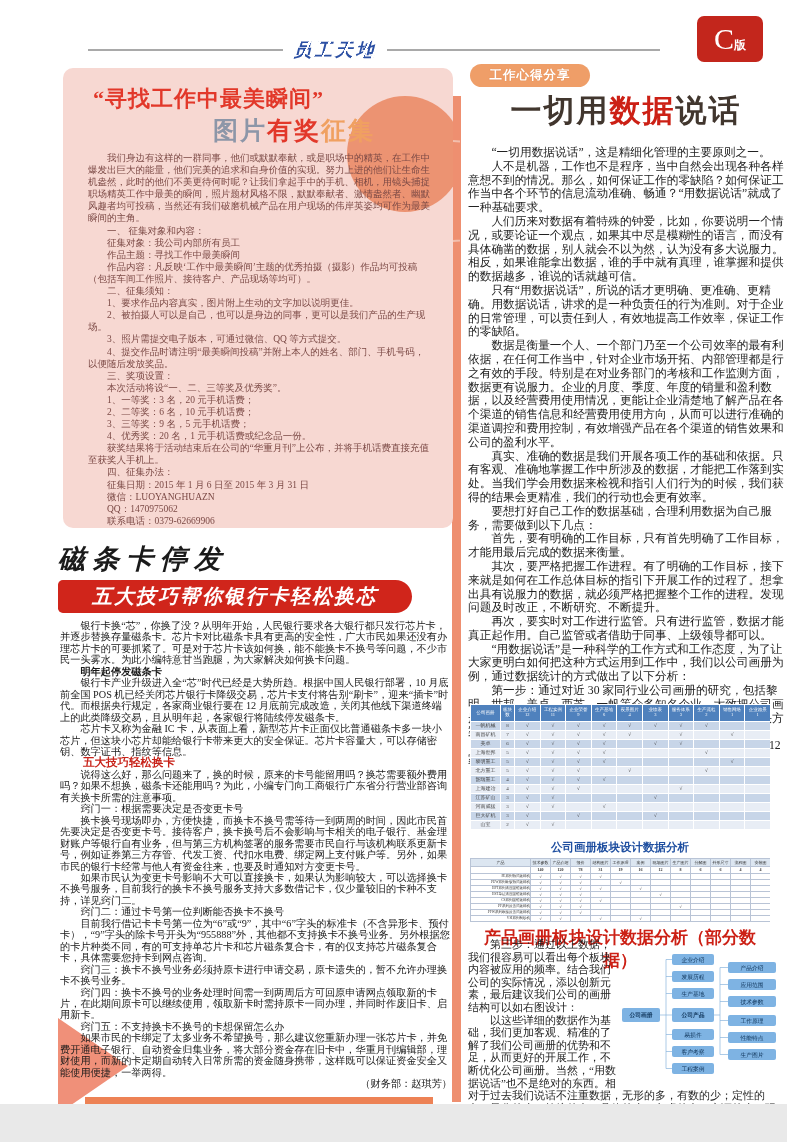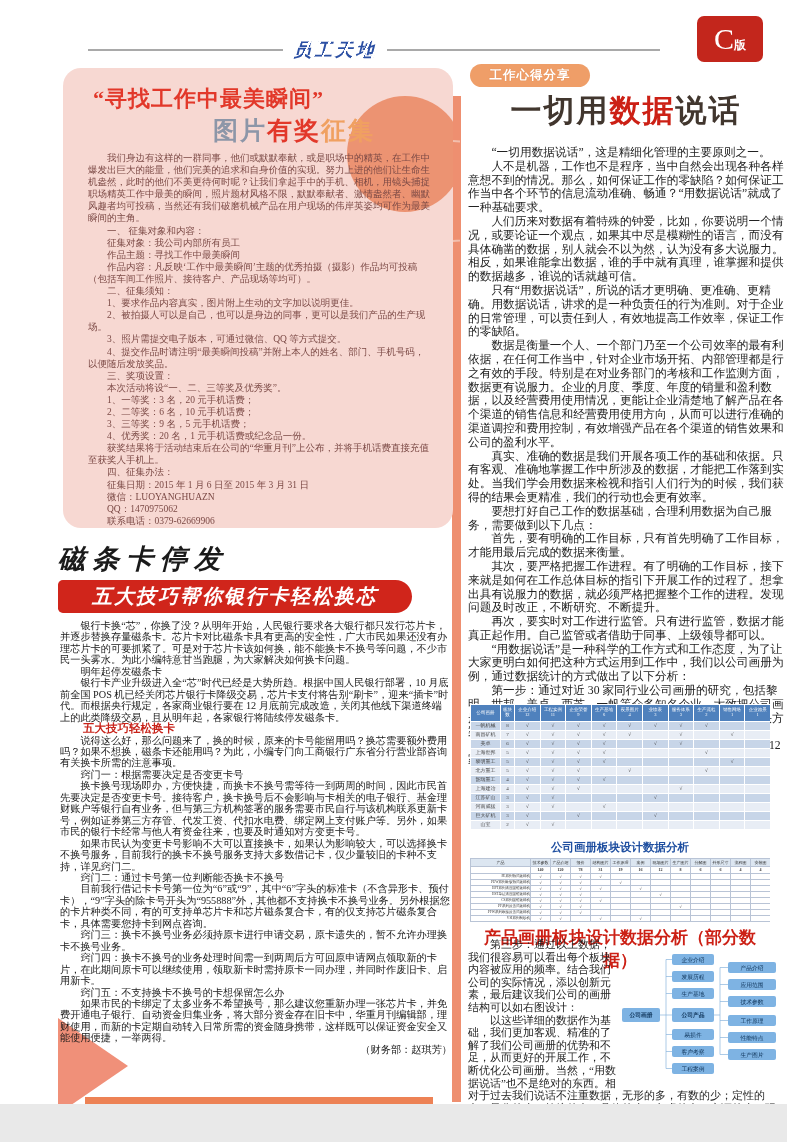--- a/index.html
+++ b/index.html
@@ -15,36 +15,36 @@
            background:repeating-linear-gradient(115deg,rgba(255,255,255,0) 0 7px,#fff 7px 9px);}
   .header-title{position:absolute;left:283px;top:38px;font-size:18px;background:#fff;padding:0 10px;}
   .footer-title{position:absolute;left:552px;top:1106px;font-size:17px;background:#fff;padding:0 8px;}
   .edition-tab{position:absolute;left:697px;top:16px;width:66px;height:46px;background:#c3261c;
            border-radius:7px;color:#fff;text-align:center;line-height:46px;}
   .edition-tab .big{font-size:30px;font-family:"Liberation Serif",serif;}
   .edition-tab .small{font-size:12px;font-weight:bold;}
 
   
   .pink-box{position:absolute;left:63px;top:68px;width:390px;height:460px;background:#f7d8d2;
-            border-radius:18px;overflow:hidden;z-index:2;}
+            border-radius:10px;overflow:hidden;z-index:2;}
   .pink-circle{position:absolute;right:-10px;top:28px;width:116px;height:116px;border-radius:50%;
             background:#ec9372;}
   .ring-clip{position:absolute;left:402px;top:140px;width:58px;height:112px;overflow:hidden;z-index:1;}
   .ring{width:102px;height:102px;border:2px solid #f2bfae;border-radius:50%;}
   .contest-title1{position:absolute;left:30px;top:16px;font-size:22px;font-weight:bold;
             color:#e2382a;letter-spacing:1px;}
   .contest-title2{position:absolute;left:150px;top:46px;font-size:25px;font-weight:bold;letter-spacing:2px;}
   .contest-title2 .p1{color:#8d96a8;text-align:right;}.contest-title2 .p2{color:#e2382a;}.contest-title2 .p3{color:#f0a061;}
   .contest-body{position:absolute;left:25px;right:22px;top:84px;font-size:9.5px;line-height:12.1px;
             color:#7b4945;}
   .contest-body p{margin:0;}
 
   
   .s-body{text-indent:2em;}
-  .s-head{text-indent:2em;font-weight:normal;}
+  .s-head{text-indent:2em;font-weight:bold;}
   .s-red{text-indent:2em;font-weight:bold;color:#c8231a;font-size:11.5px;}
   .s-right{text-align:right;text-indent:0;}
 
   
   .kicker{position:absolute;left:58px;top:541px;font-size:27px;font-weight:bold;font-style:italic;
           letter-spacing:7px;color:#1a1a1a;z-index:2;}
   .banner{position:absolute;left:58px;top:580px;width:354px;height:33px;background:#d0251b;
           border-radius:5px 17px 17px 5px;color:#fff;font-weight:bold;font-style:italic;
           font-size:20px;text-align:center;line-height:33px;letter-spacing:2px;z-index:2;}
   .bank-body{position:absolute;left:60px;top:620px;width:392px;font-size:10.2px;line-height:11.45px;
@@ -137,20 +137,21 @@
         <p class="para s-right" data-name="paragraph">（华重月刊编辑部）</p>
       </div>
   </div>
 
   <div class="kicker" data-name="bank-article-kicker">磁条卡停发</div>
   <div class="banner" data-name="bank-article-banner">五大技巧帮你银行卡轻松换芯</div>
   <div class="bank-body" data-name="bank-article-body">
       <p class="para s-body" data-name="paragraph">银行卡换“芯”，你换了没？从明年开始，人民银行要求各大银行都只发行芯片卡，并逐步替换存量磁条卡。芯片卡对比磁条卡具有更高的安全性，广大市民如果还没有办理芯片卡的可要抓紧了。可是对于芯片卡该如何换，能不能换卡不换号等问题，不少市民一头雾水。为此小编特意甘当跑腿，为大家解决如何换卡问题。</p>
       <p class="para s-head" data-name="paragraph">明年起停发磁条卡</p>
       <p class="para s-body" data-name="paragraph">银行卡产业升级进入全“芯”时代已经是大势所趋。根据中国人民银行部署，10 月底前全国 POS 机已经关闭芯片银行卡降级交易，芯片卡支付将告别“刷卡”，迎来“插卡”时代。而根据央行规定，各家商业银行要在 12 月底前完成改造，关闭其他线下渠道终端上的此类降级交易，且从明年起，各家银行将陆续停发磁条卡。</p>
+      <p class="para s-body" data-name="paragraph">芯片卡又称为金融 IC 卡，从表面上看，新型芯片卡正面仅比普通磁条卡多一块小芯片，但这块小芯片却能给银行卡带来更大的安全保证。芯片卡容量大，可以存储密钥、数字证书、指纹等信息。</p>
       <p class="para s-red" data-name="paragraph">五大技巧轻松换卡</p>
       <p class="para s-body" data-name="paragraph">说得这么好，那么问题来了，换的时候，原来的卡号能留用吗？换芯需要额外费用吗？如果不想换，磁条卡还能用吗？为此，小编专门向工商银行广东省分行营业部咨询有关换卡所需的注意事项。</p>
       <p class="para s-body" data-name="paragraph">窍门一：根据需要决定是否变更卡号</p>
       <p class="para s-body" data-name="paragraph">换卡换号现场即办，方便快捷，而换卡不换号需等待一到两周的时间，因此市民首先要决定是否变更卡号。接待客户，换卡换号后不会影响与卡相关的电子银行、基金理财账户等银行自有业务，但与第三方机构签署的服务需要市民自行与该机构联系更新卡号，例如证券第三方存管、代发工资、代扣水电费、绑定网上支付账户等。另外，如果市民的银行卡经常与他人有资金往来，也要及时通知对方变更卡号。</p>
       <p class="para s-body" data-name="paragraph">如果市民认为变更卡号影响不大可以直接换卡，如果认为影响较大，可以选择换卡不换号服务，目前我行的换卡不换号服务支持大多数借记卡，仅少量较旧的卡种不支持，详见窍门二。</p>
       <p class="para s-body" data-name="paragraph">窍门二：通过卡号第一位判断能否换卡不换号</p>
       <p class="para s-body" data-name="paragraph">目前我行借记卡卡号第一位为“6”或“9”，其中“6”字头的标准卡（不含异形卡、预付卡），“9”字头的除卡号开头为“955888”外，其他都不支持换卡不换号业务。另外根据您的卡片种类不同，有的可支持单芯片卡和芯片磁条复合卡，有的仅支持芯片磁条复合卡，具体需要您持卡到网点咨询。</p>
       <p class="para s-body" data-name="paragraph">窍门三：换卡不换号业务必须持原卡进行申请交易，原卡遗失的，暂不允许办理换卡不换号业务。</p>
       <p class="para s-body" data-name="paragraph">窍门四：换卡不换号的业务处理时间需一到两周后方可回原申请网点领取新的卡片，在此期间原卡可以继续使用，领取新卡时需持原卡一同办理，并同时作废旧卡、启用新卡。</p>
       <p class="para s-body" data-name="paragraph">窍门五：不支持换卡不换号的卡想保留怎么办</p>

